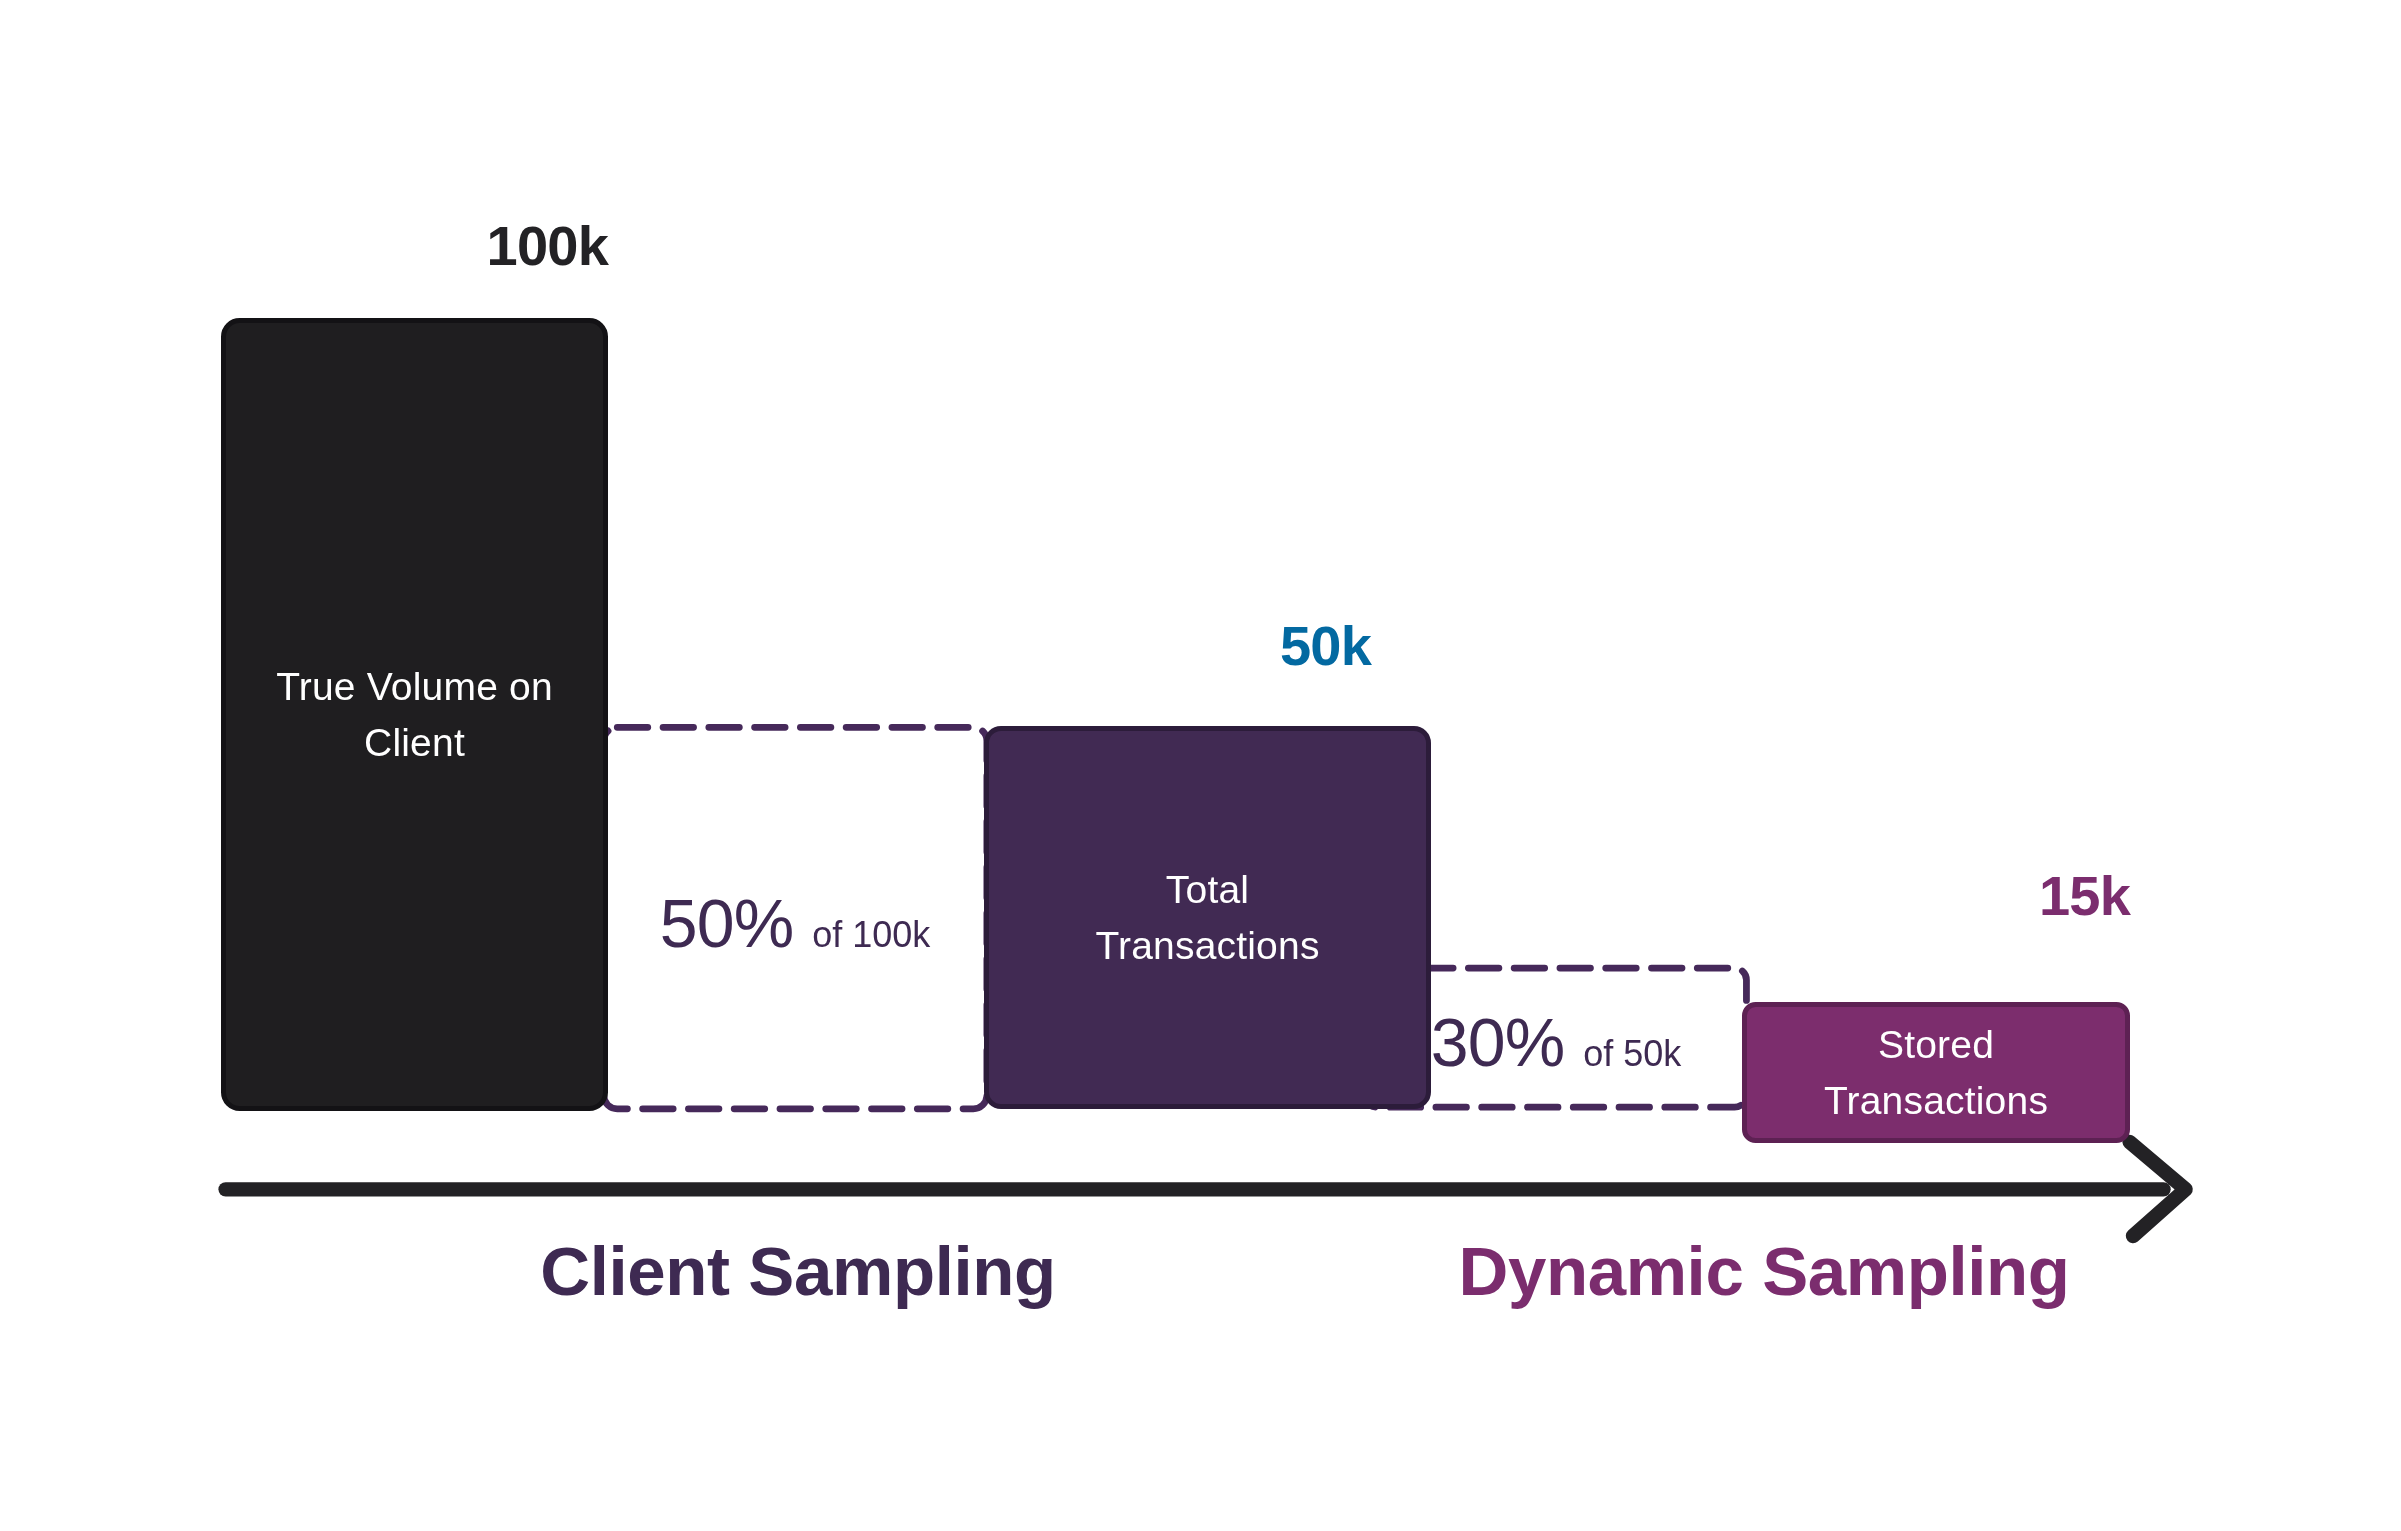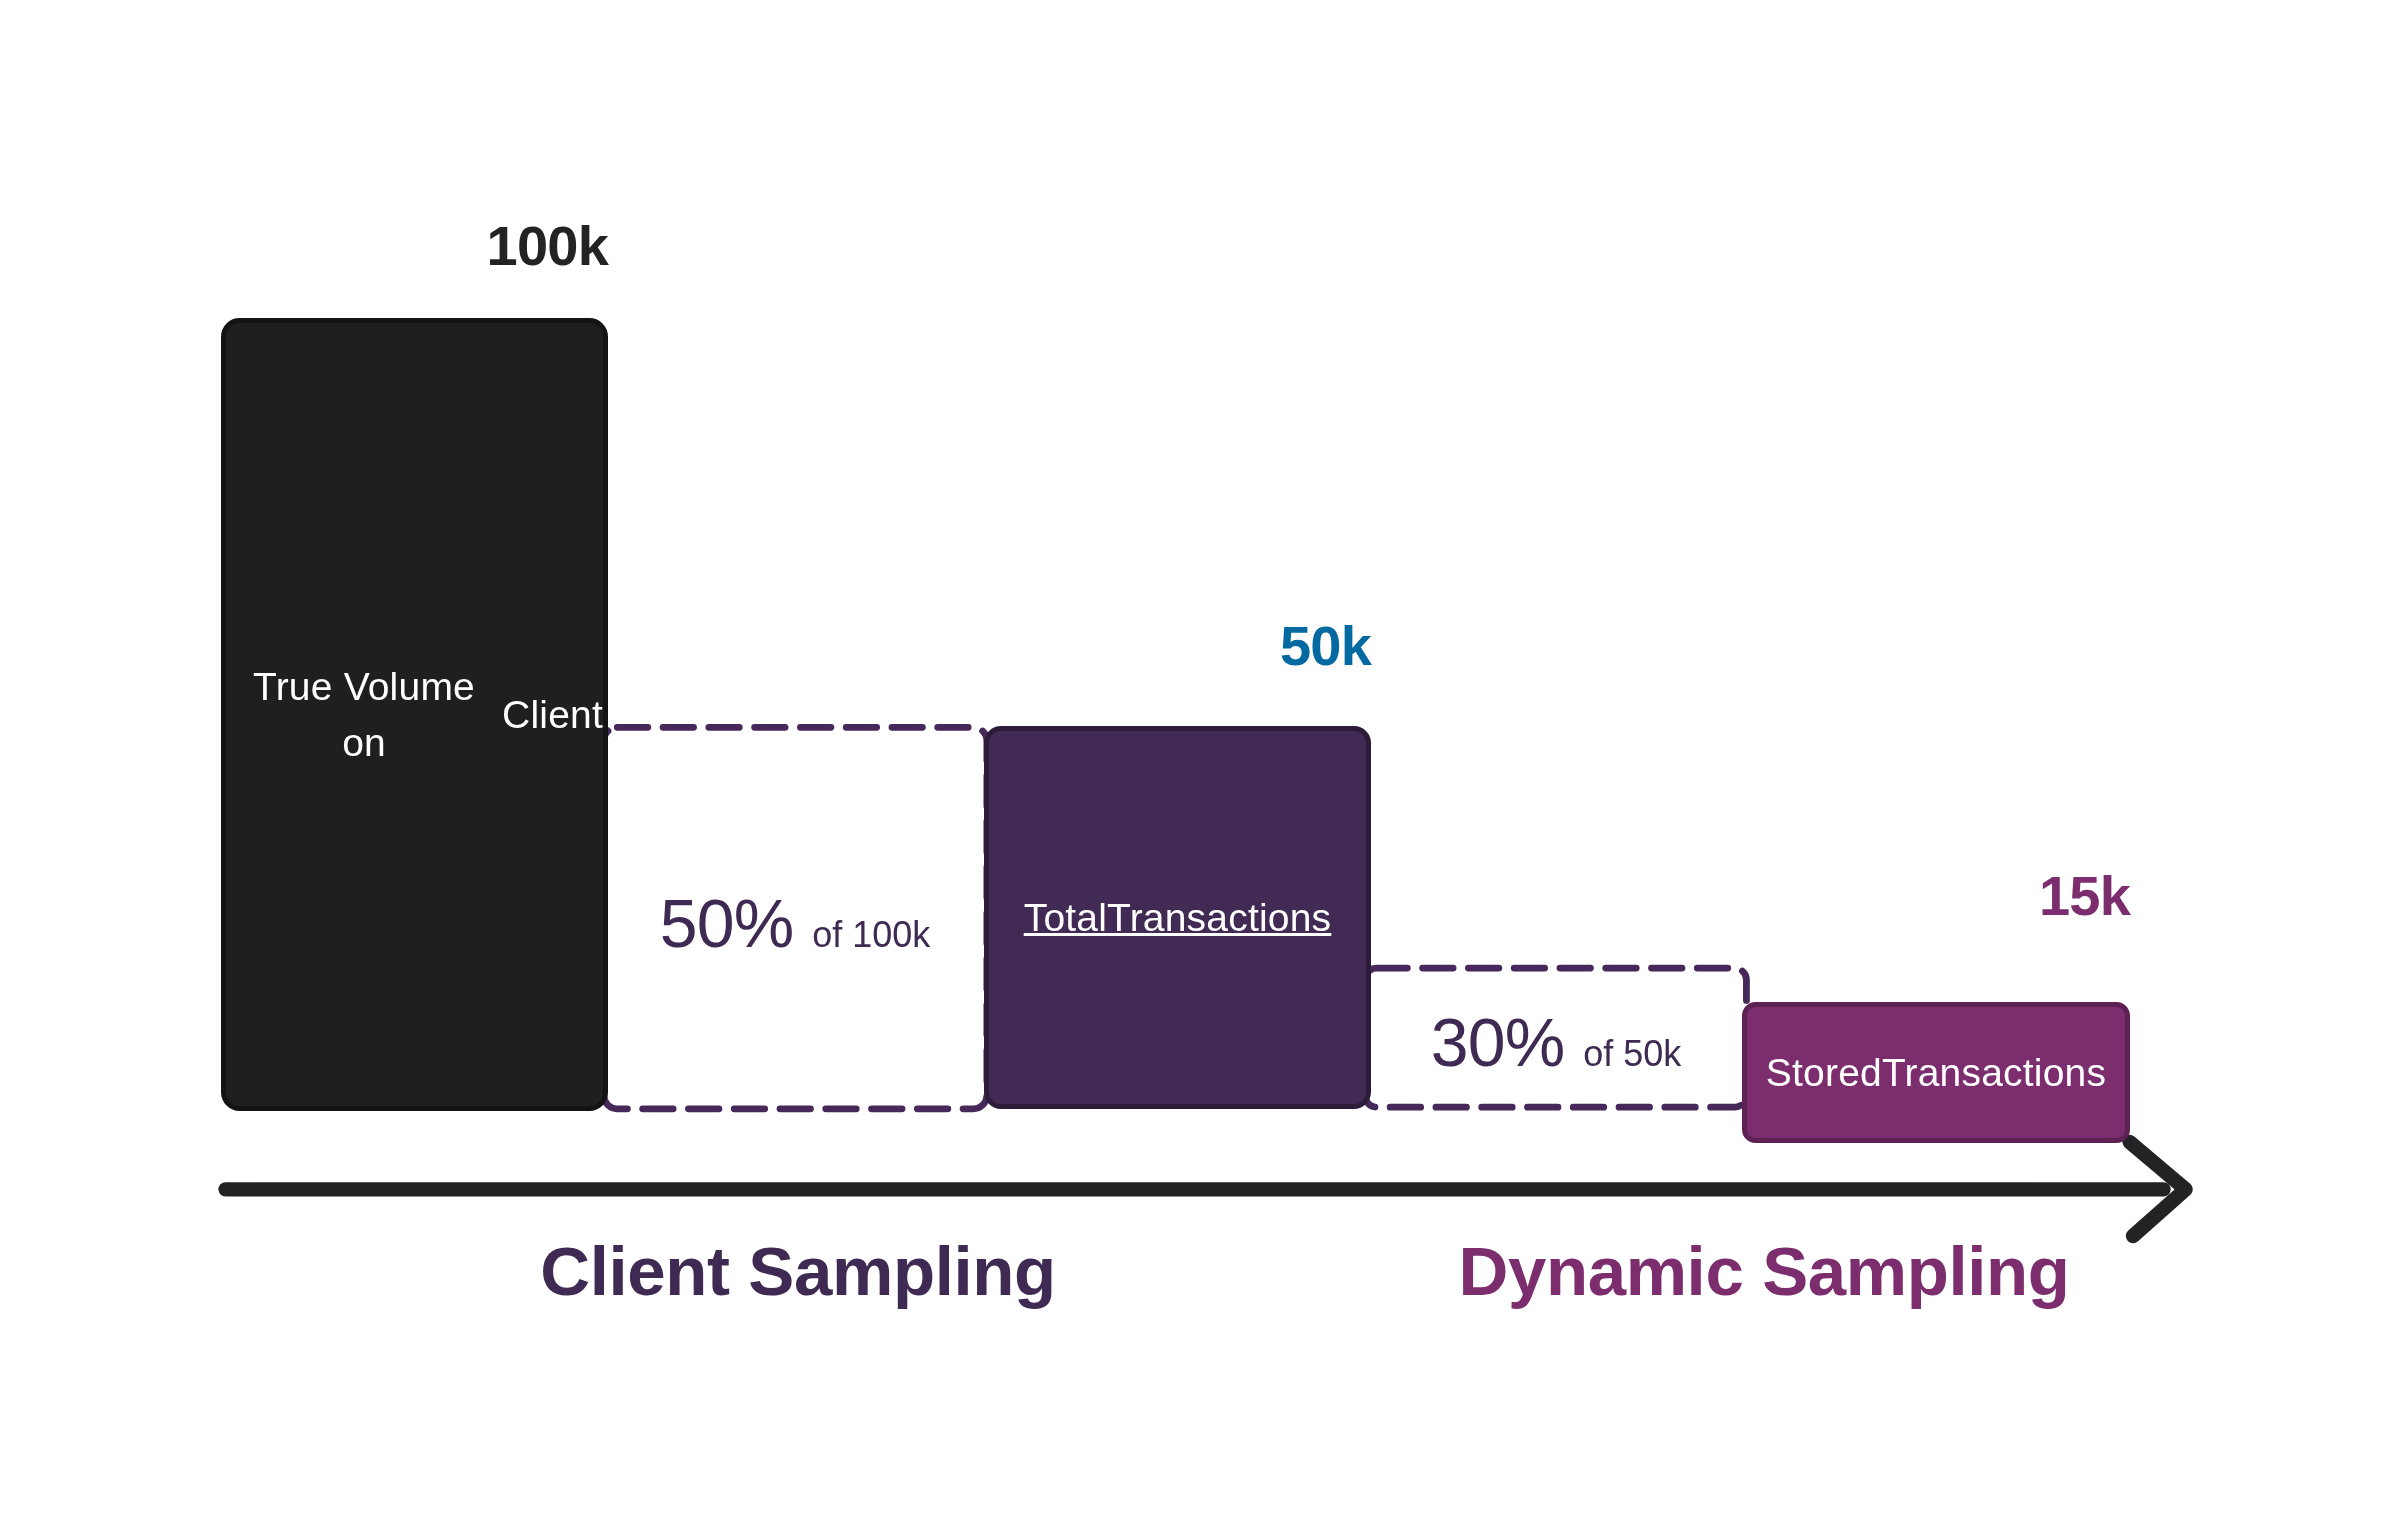--- a/index.html
+++ b/index.html
@@ -26,41 +26,41 @@
   .dashed-layer { z-index: 1; }
   .arrow-layer  { z-index: 2; }
 
   .bar {
     position: absolute;
     z-index: 2;
     box-sizing: border-box;
     border-style: solid;
     border-width: 5.1px;
     display: flex;
+    flex-direction: column;
     align-items: center;
     justify-content: center;
     text-align: center;
   }
   .bar-line {
     display: block;
     font-size: 39px;
     line-height: 56px;
     font-weight: 400;
     letter-spacing: 0.2px;
   }
   #bar-true-volume {
     left: 221px; top: 318px;
     width: 387px; height: 793px;
     border-radius: 18.7px;
   }
   #bar-total-transactions {
     left: 984px; top: 726px;
-    width: 387px; height: 383px;
+    width: 447px; height: 383px;
     border-radius: 17px;
-    text-decoration: underline;
   }
   #bar-stored-transactions {
     left: 1742px; top: 968px;
     width: 388px; height: 141px;
     border-radius: 13.6px;
     margin-top: 34px;
   }
 
   .value-label {
     position: absolute;

